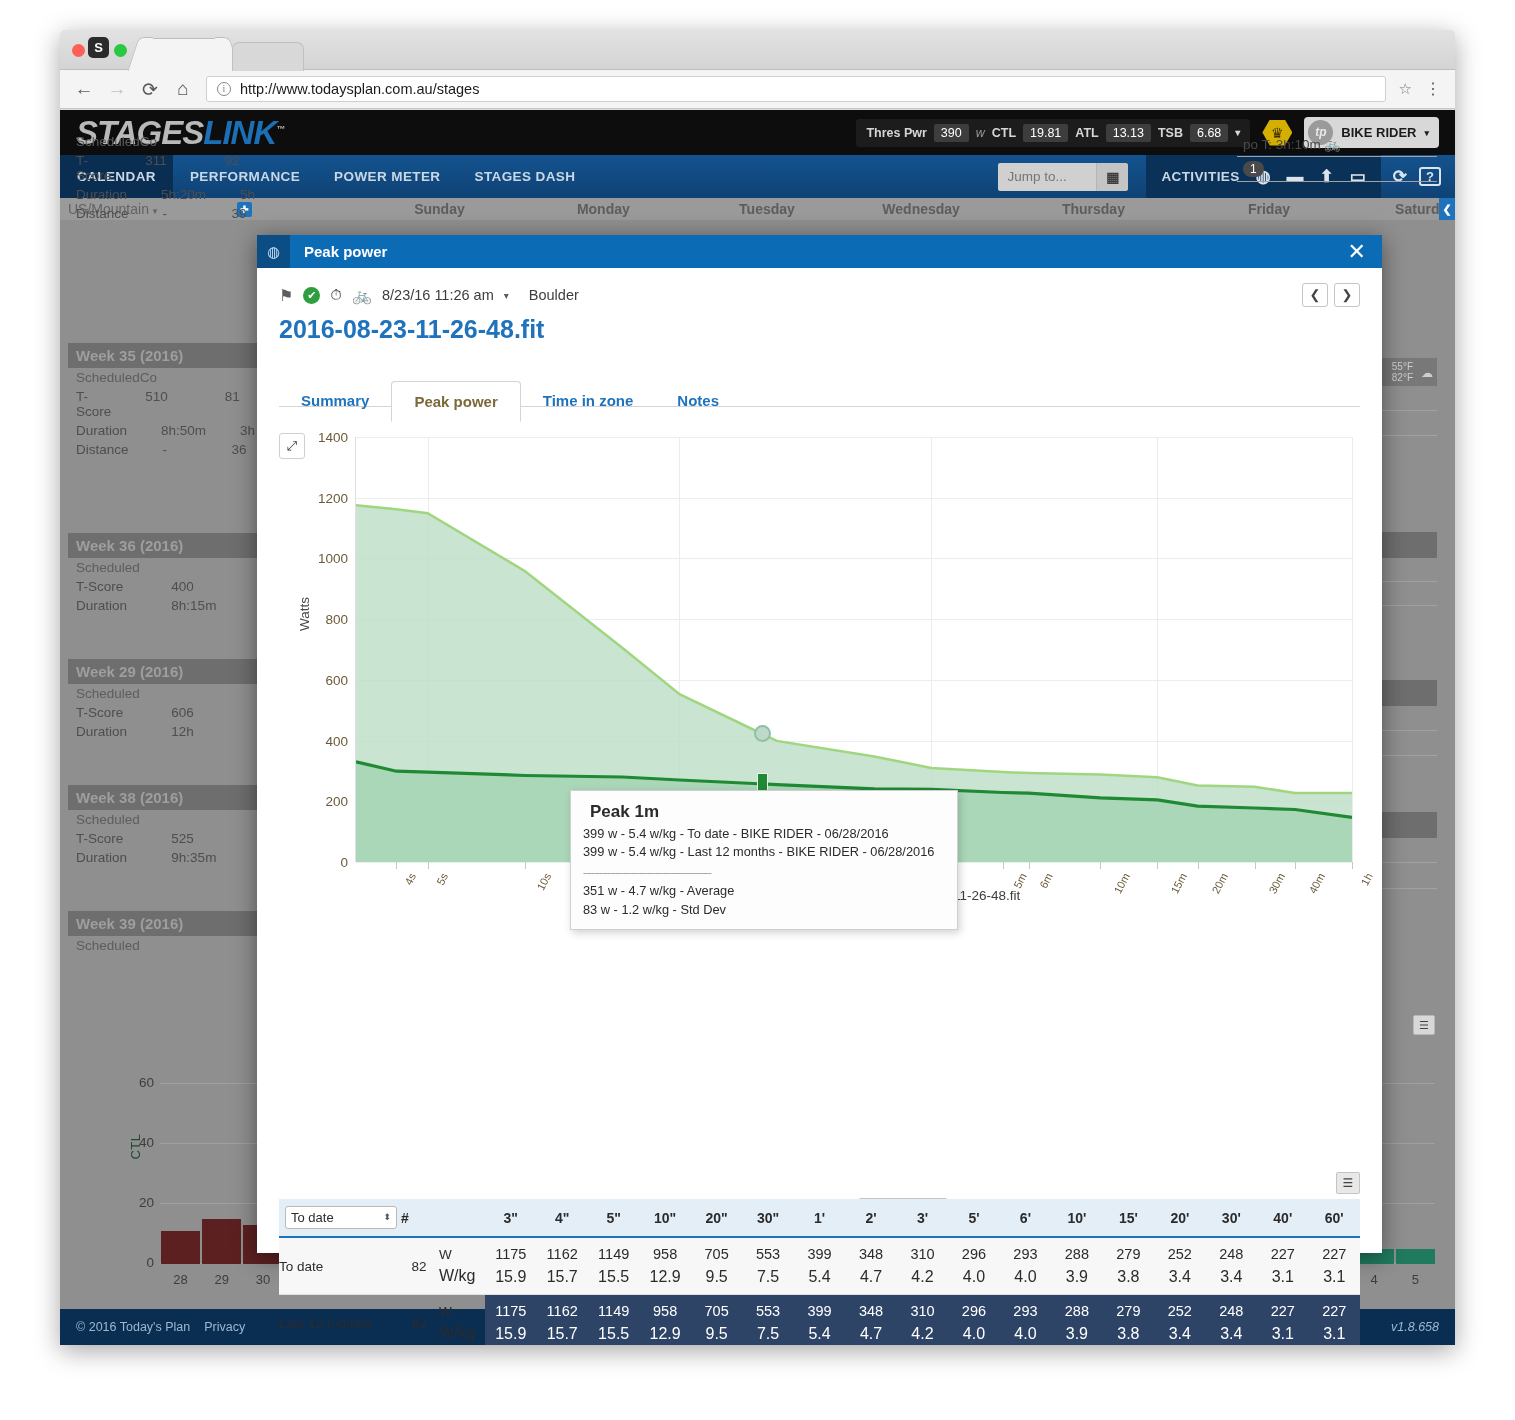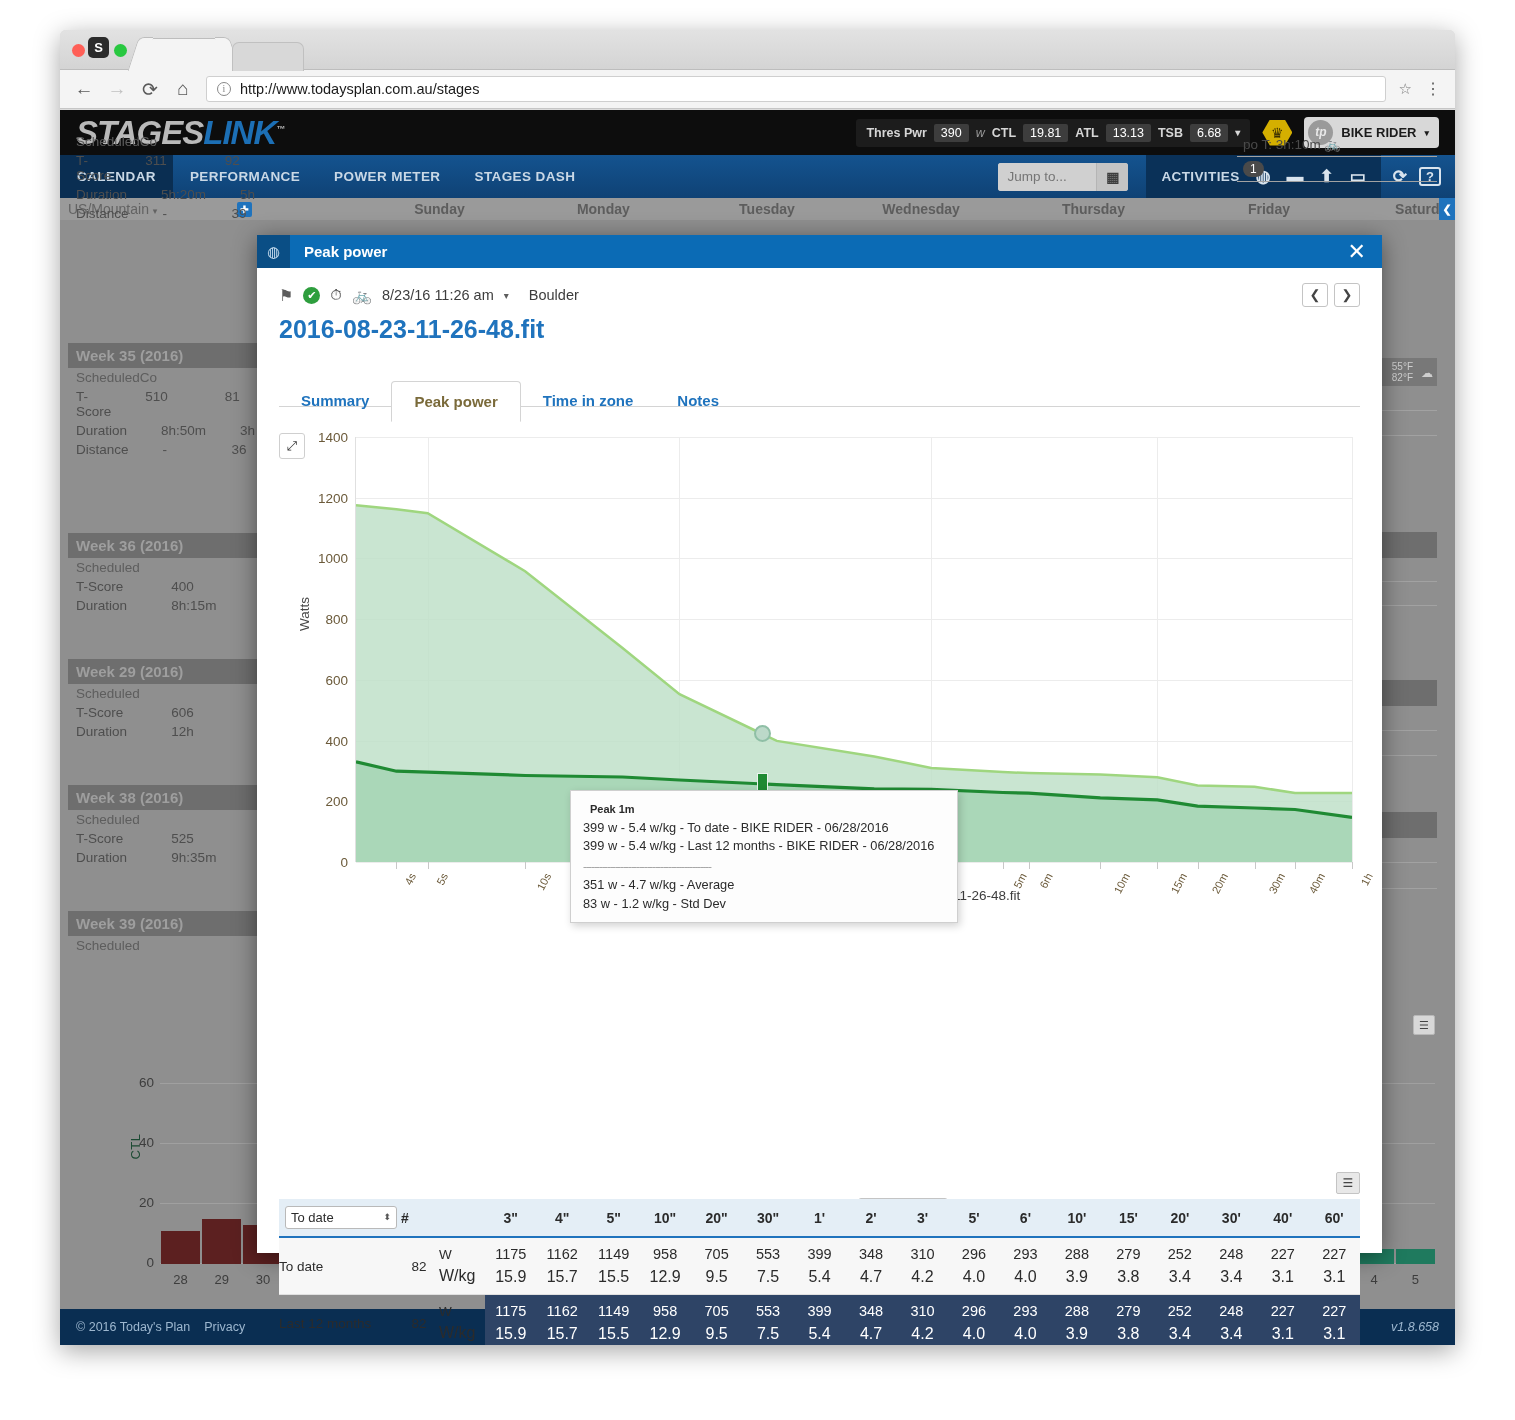--- a/index.html
+++ b/index.html
@@ -204,21 +204,21 @@
   .xtick-mark { position:absolute; top:0; width:1px; height:7px; background:#c8c8c8;}
   .legend { position:absolute; left:0; right:0; bottom:-2px; display:flex; justify-content:center;
      gap:26px; font-size:13.5px; color:#3d3d3d; align-items:center;}
   .legend .sw { width:17px;height:14px; display:inline-block; margin-right:7px; vertical-align:-2px;}
 
   .tooltipbox {
     position:absolute; left:313px; top:522px; width:388px;
     background:#fdfdfd; border:1px solid #cfcfcf; box-shadow:2px 3px 8px rgba(0,0,0,.18);
     padding:9px 12px; font-size:12.8px; color:#2b2b2b; line-height:1.46; z-index:8;
   }
-  .tooltipbox b { font-size:11px;padding-left:7px;}
+  .tooltipbox b { font-size:17px;padding-left:7px;}
   .ttsep { color:#9a9a9a; letter-spacing:-1px; font-size:11px; margin:2px 0;}
 
   .hovermark { position:absolute; width:17px;height:17px; border-radius:50%;
      background:#bcd9c9; border:2px solid #8fbfa6; z-index:7;}
   .hovermark2 { position:absolute; width:11px;height:18px; background:#1f8a33;
      border:1px solid #e9f3ec; z-index:7;}
 
   
   .tblmenu { position:absolute; right:22px; top:904px; width:24px;height:22px; background:#e8e8e8;
      border:1px solid #c4c4c4; border-radius:2px; text-align:center; line-height:20px; font-size:12px; color:#444;}

